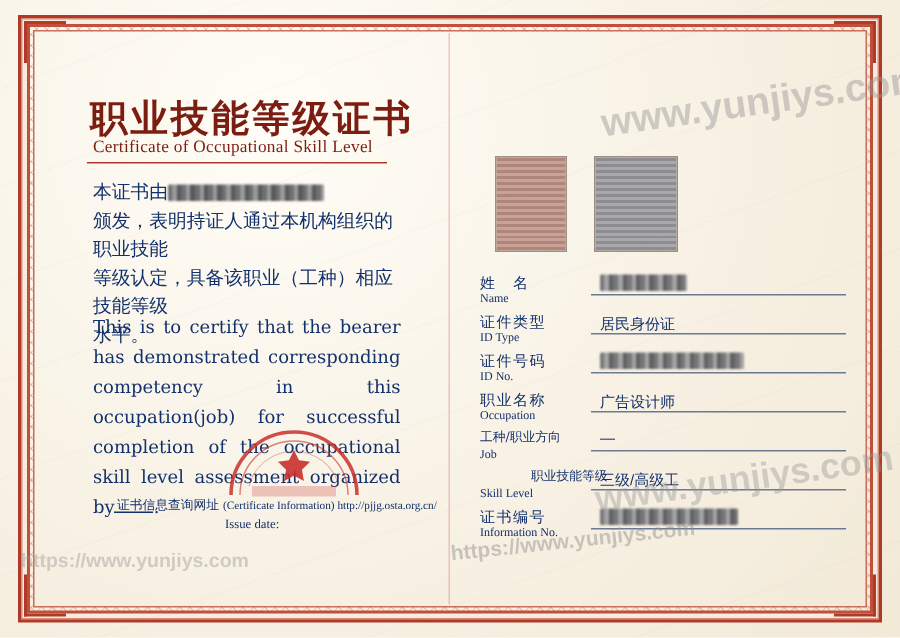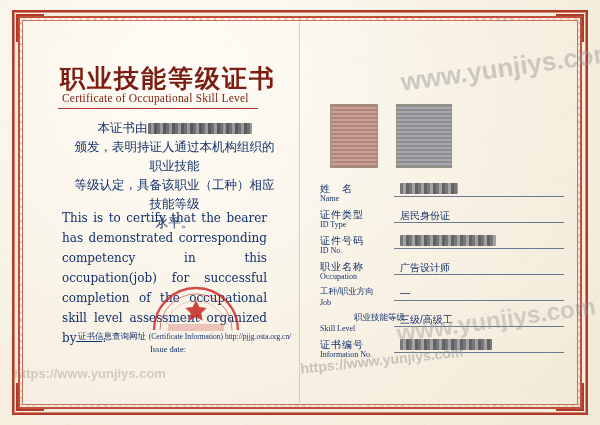--- a/index.html
+++ b/index.html
@@ -66,24 +66,23 @@
   .title-en{
     position:absolute;left:62px;top:92px;
     font-size:11.5px;color:#7c1d12;letter-spacing:.2px;
   }
   .title-rule{
     position:absolute;left:58px;top:108px;width:200px;height:1px;background:#b03a2a;
   }
 
   
   .body-zh{
-    position:absolute;left:72px;top:118px;width:205px;
+    position:absolute;left:62px;top:118px;width:205px;
     font-size:12.5px;line-height:19px;color:#12306b;
     font-family:"DejaVu Serif", serif;
-    text-align:center;
   }
   .body-zh .lead{margin-left:0;}
   .redact{
     display:inline-block;vertical-align:-2px;height:11px;border-radius:1px;
     background:
       repeating-linear-gradient(90deg,#6f6f72 0 3px,#9a9a9d 3px 6px,#59595c 6px 9px);
     filter:blur(.6px);
   }
   .body-en{
     position:absolute;left:62px;top:208px;width:205px;

